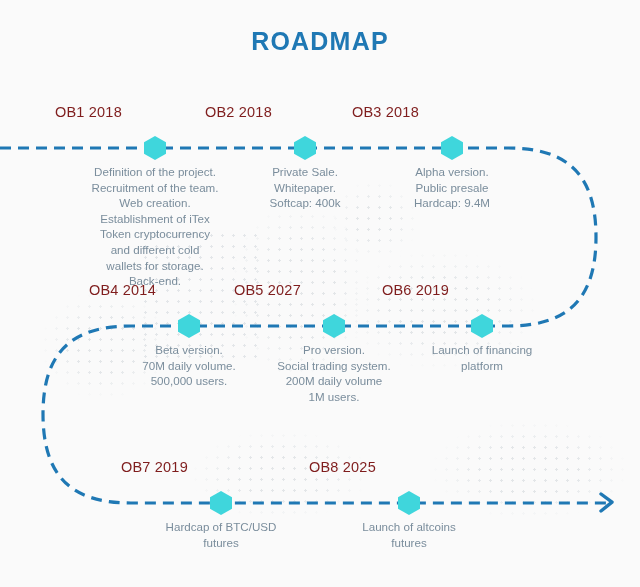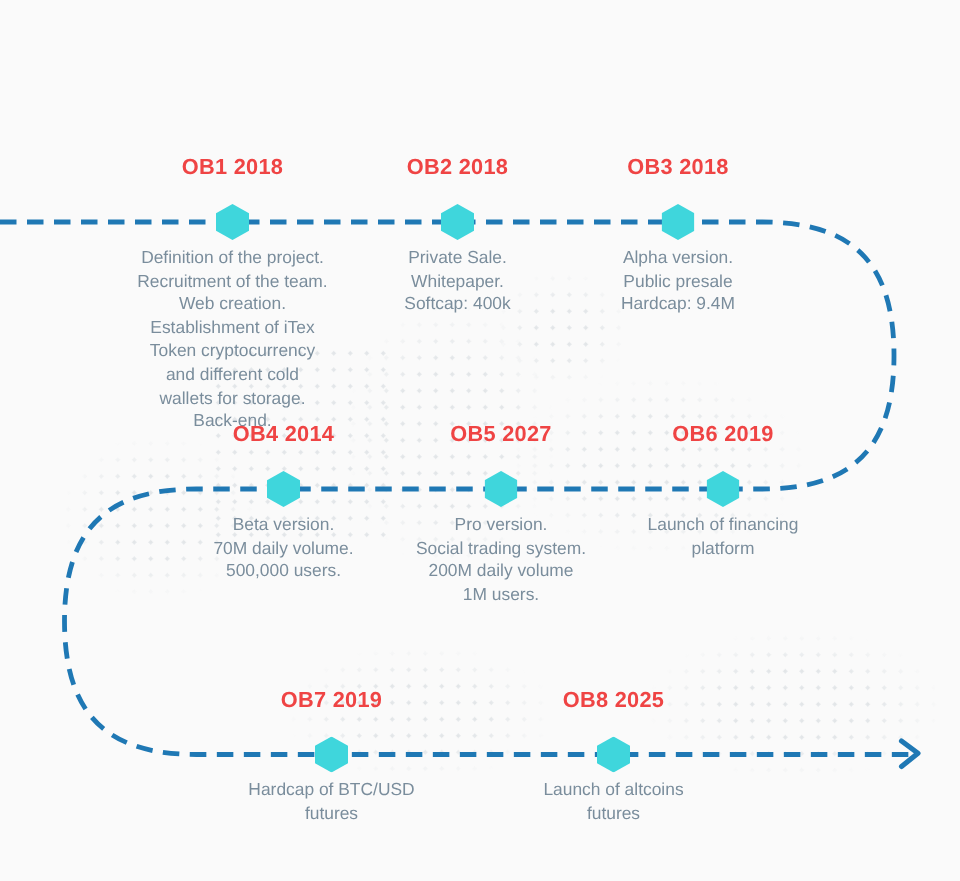--- a/index.html
+++ b/index.html
@@ -79,24 +79,23 @@
     width: 22px;
     height: 24px;
     background: #3fd6dc;
     clip-path: polygon(50% 0%, 100% 26%, 100% 74%, 50% 100%, 0% 74%, 0% 26%);
   }
   .node-label {
     position: absolute;
     width: 200px;
     left: -100px;
     top: -44px;
-    text-align: center;
     font-size: 14.5px;
-    font-weight: bold;
-    color: #ef4444;
+    font-weight: normal;
+    color: #7f1d1d;
     letter-spacing: 0.2px;
   }
   .node-desc {
     position: absolute;
     width: 200px;
     left: -100px;
     top: 16px;
     text-align: center;
     font-size: 11.6px;
     line-height: 15.6px;
@@ -110,20 +109,21 @@
 <div id="canvas">
 
   <div class="dots" id="dots-a"></div>
   <div class="dots" id="dots-b"></div>
   <div class="dots" id="dots-c"></div>
   <div class="dots" id="dots-d"></div>
   <div class="dots" id="dots-e"></div>
   <div class="dots" id="dots-f"></div>
   <div class="dots" id="dots-g"></div>
 
+  <div id="title">ROADMAP</div>
 
   <svg id="track" viewBox="0 0 640 587" width="640" height="587" xmlns="http://www.w3.org/2000/svg">
     <path d="M 0 148
              L 508 148
              C 565 148, 596 172, 596 237
              C 596 302, 565 326, 508 326
              L 131 326
              C 74 326, 43 350, 43 414
              C 43 479, 74 503, 131 503
              L 606 503" fill="none" stroke="#1f78b4" stroke-width="3.2" stroke-dasharray="11 7" stroke-linecap="butt"></path>

